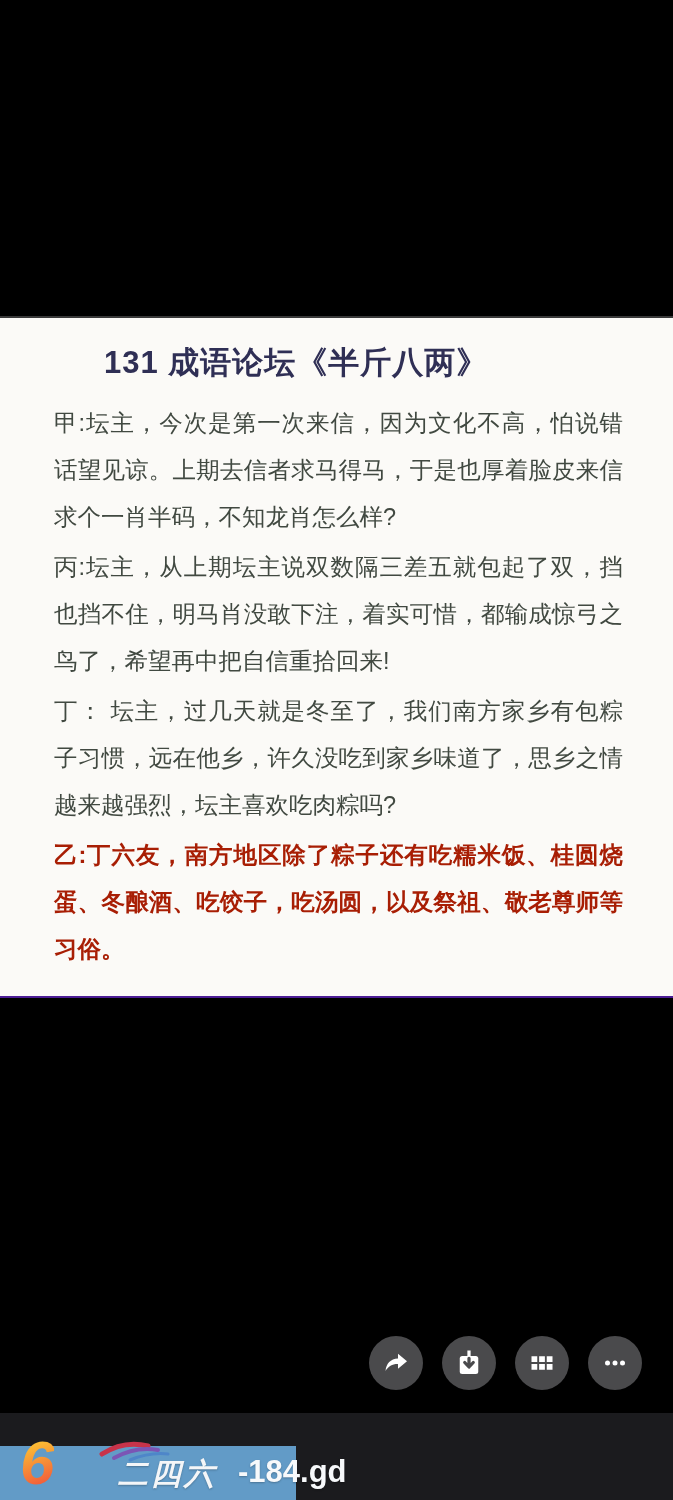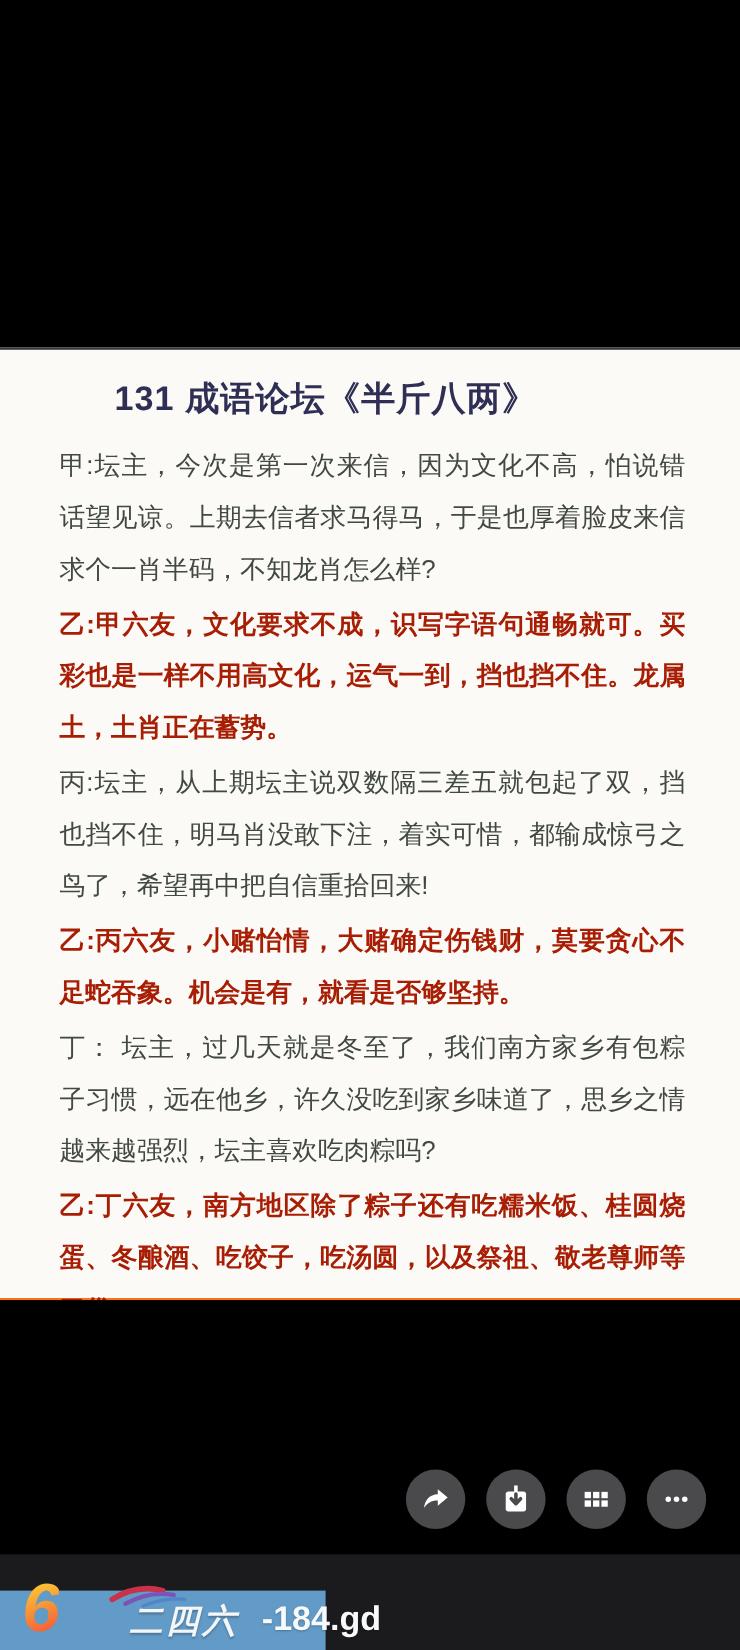--- a/index.html
+++ b/index.html
@@ -1,22 +1,22 @@
 <!DOCTYPE html>
 <html><head>
 <meta charset="utf-8">
 <style>
   html,body{margin:0;padding:0;background:#000;}
   body{width:673px;height:1500px;position:relative;overflow:hidden;
        font-family:"Liberation Sans","DejaVu Sans",sans-serif;}
   .screen{position:absolute;inset:0;background:#000;}
 
   
-  .content-card{position:absolute;left:0;top:316px;width:673px;height:866px;
-    background:#fbfaf7;border-top:2px solid #3a3a3a;border-bottom:2px solid #f97316;
+  .content-card{position:absolute;left:0;top:316px;width:673px;height:682px;
+    background:#fbfaf7;border-top:2px solid #3a3a3a;border-bottom:2px solid #4c1d95;
     box-sizing:border-box;padding:24px 50px 0 54px;}
   .page-title{font-size:31px;font-weight:bold;color:#2f2f55;margin:0 0 16px 50px;
     letter-spacing:1px;white-space:nowrap;}
   .para{font-size:23.5px;line-height:47px;margin:0 0 3px 0;text-align:justify;}
   .para.dark{color:#414941;font-weight:normal;}
   .para.red{color:#a81e04;font-weight:bold;}
 
   
   .action-row{position:absolute;top:1336px;left:0;width:642px;height:56px;
     display:flex;justify-content:flex-end;gap:19px;}
@@ -43,23 +43,21 @@
 <body>
 
 <div class="screen">
 
   <div style="position:absolute;left:0;top:0;width:673px;height:316px;background:#000;"></div>
 
   <div class="content-card">
     <h1 class="page-title">131 成语论坛《半斤八两》</h1>
     <div id="paragraphs">
         <p class="para dark">甲:坛主，今次是第一次来信，因为文化不高，怕说错话望见谅。上期去信者求马得马，于是也厚着脸皮来信求个一肖半码，不知龙肖怎么样?</p>
-        <p class="para red">乙:甲六友，文化要求不成，识写字语句通畅就可。买彩也是一样不用高文化，运气一到，挡也挡不住。龙属土，土肖正在蓄势。</p>
         <p class="para dark">丙:坛主，从上期坛主说双数隔三差五就包起了双，挡也挡不住，明马肖没敢下注，着实可惜，都输成惊弓之鸟了，希望再中把自信重拾回来!</p>
-        <p class="para red">乙:丙六友，小赌怡情，大赌确定伤钱财，莫要贪心不足蛇吞象。机会是有，就看是否够坚持。</p>
         <p class="para dark">丁： 坛主，过几天就是冬至了，我们南方家乡有包粽子习惯，远在他乡，许久没吃到家乡味道了，思乡之情越来越强烈，坛主喜欢吃肉粽吗?</p>
         <p class="para red">乙:丁六友，南方地区除了粽子还有吃糯米饭、桂圆烧蛋、冬酿酒、吃饺子，吃汤圆，以及祭祖、敬老尊师等习俗。</p>
       </div>
   </div>
 
   <div style="position:absolute;left:0;top:1182px;width:673px;height:231px;background:#000;"></div>
 
   <div class="action-row">
     <div class="action-btn">
       <span>

